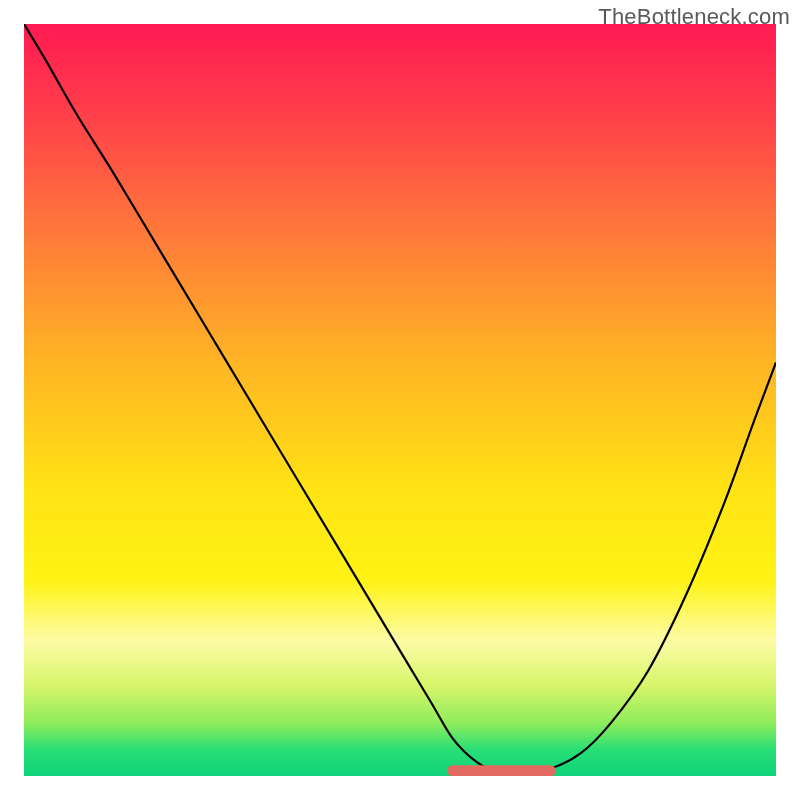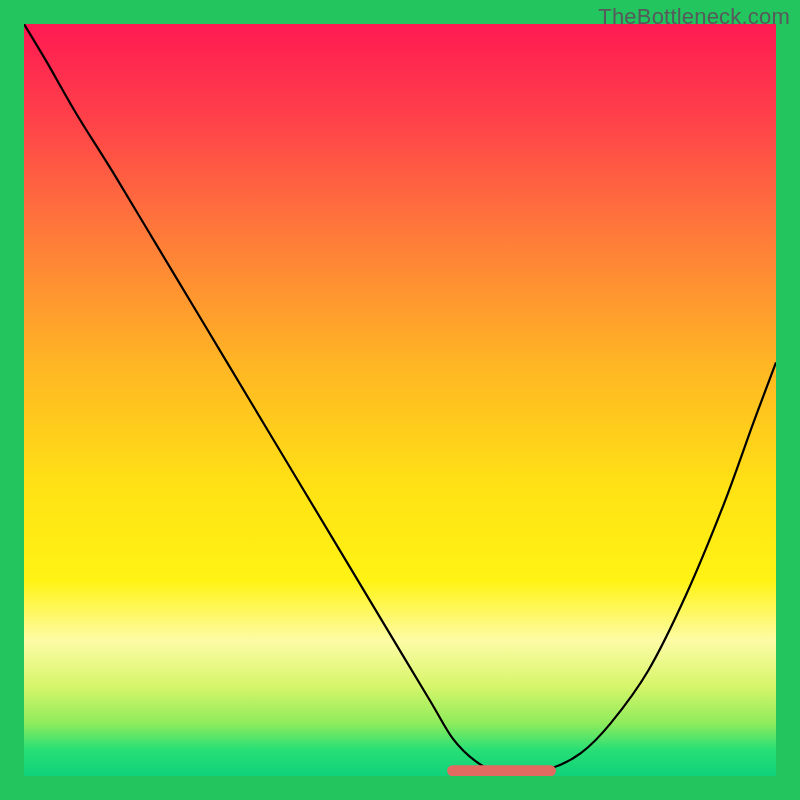--- a/index.html
+++ b/index.html
@@ -1,21 +1,21 @@
 <!DOCTYPE html>
 <html><head>
 <meta charset="utf-8">
 <style>
   * { margin: 0; padding: 0; box-sizing: border-box; }
   html, body { width: 800px; height: 800px; overflow: hidden; background: #000; }
   .frame {
     position: relative;
     width: 800px;
     height: 800px;
-    background: #22c55e;
+    background: #ffffff;
   }
   .watermark {
     position: absolute;
     top: 4px;
     right: 10px;
     font-family: Arial, Helvetica, sans-serif;
     font-size: 22px;
     color: #58595b;
     font-weight: 400;
     letter-spacing: 0.2px;

